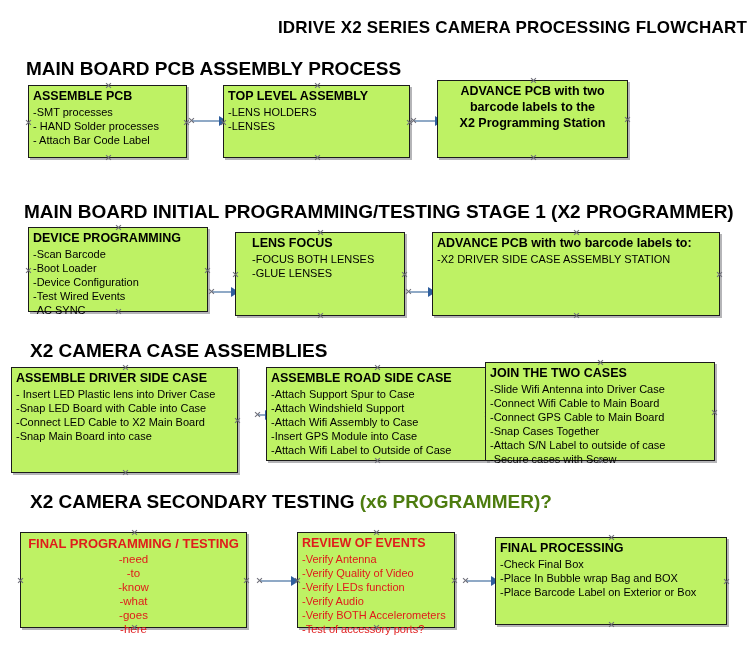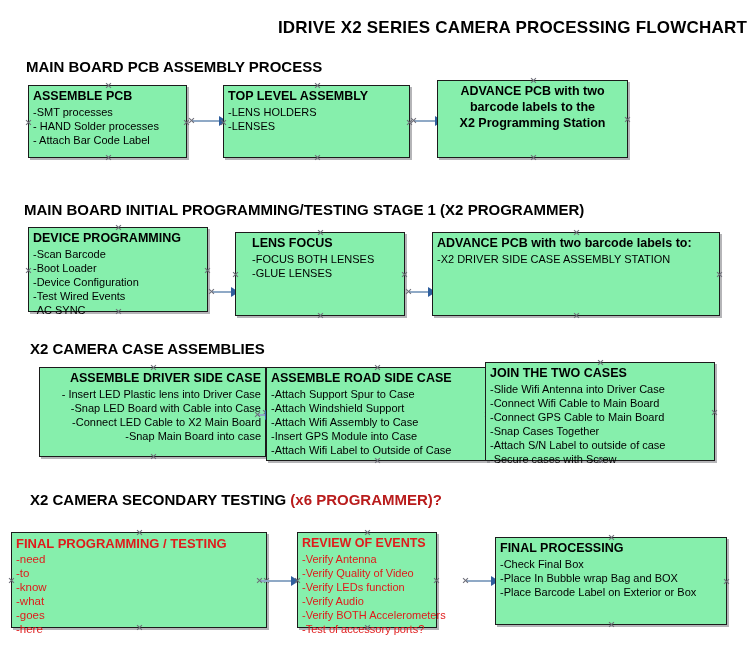--- a/index.html
+++ b/index.html
@@ -16,29 +16,29 @@
   .doc-title{
     position:absolute;
     left:0;right:0;top:18px;
     text-align:right;
     font-size:17px;
     font-weight:bold;
     letter-spacing:.2px;
   }
   .section-title{
     position:absolute;
-    font-size:15px;
+    font-size:19px;
     font-weight:bold;
     white-space:nowrap;
   }
-  .section-title .accent{color:#b91c1c;}
+  .section-title .accent{color:#4d7c0f;}
 
   .node{
     position:absolute;
-    background:#86efac;
+    background:#bef264;
     border:1px solid #1b1b1b;
     box-sizing:border-box;
     box-shadow:2px 2px 0 rgba(120,120,125,.55);
     padding:3px 4px 2px 4px;
     overflow:visible;
   }
   .node .hdr{
     font-size:12.5px;
     font-weight:bold;
     line-height:15px;
@@ -182,21 +182,21 @@
     <div class="line">-X2 DRIVER  SIDE  CASE  ASSEMBLY STATION</div>
     <span class="handle h-t"></span>
     <span class="handle h-b"></span>
     <span class="handle h-r"></span>
   </div>
 
   <div class="section-title" style="left:30px;top:340px;">
     <span>X2 CAMERA CASE ASSEMBLIES</span>
   </div>
 
-  <div class="node" style="left:39px;top:367px;width:227px;height:90px;text-align:right;">
+  <div class="node" style="left:11px;top:367px;width:227px;height:106px;">
     <div class="hdr">ASSEMBLE DRIVER SIDE CASE</div>
     <div class="line">- Insert LED Plastic lens into Driver Case</div>
     <div class="line">-Snap LED Board with Cable into Case</div>
     <div class="line">-Connect LED Cable to X2 Main Board</div>
     <div class="line">-Snap Main Board into case</div>
     <span class="handle h-t"></span>
     <span class="handle h-b"></span>
     <span class="handle h-r"></span>
   </div>
 
@@ -227,40 +227,40 @@
     <div class="line">-Secure cases with Screw</div>
     <span class="handle h-t"></span>
     <span class="handle h-b"></span>
     <span class="handle h-r"></span>
   </div>
 
   <div class="section-title" style="left:30px;top:491px;">
     <span>X2 CAMERA SECONDARY TESTING </span><span class="accent">(x6 PROGRAMMER)?</span>
   </div>
 
-  <div class="node red big" style="left:11px;top:532px;width:256px;height:96px;">
+  <div class="node red big" style="left:20px;top:532px;width:227px;height:96px;text-align:center;">
     <div class="hdr">FINAL PROGRAMMING / TESTING</div>
     <div class="line">-need</div>
     <div class="line">-to</div>
     <div class="line">-know</div>
     <div class="line">-what</div>
     <div class="line">-goes</div>
     <div class="line">-here</div>
     <span class="handle h-t"></span>
     <span class="handle h-b"></span>
     <span class="handle h-l"></span>
     <span class="handle h-r"></span>
   </div>
 
   <div class="conn" style="left:260px;top:580px;width:32px;">
     <span class="tail"></span>
     <span class="head"></span>
   </div>
 
-  <div class="node red" style="left:297px;top:532px;width:140px;height:96px;">
+  <div class="node red" style="left:297px;top:532px;width:158px;height:96px;">
     <div class="hdr">REVIEW OF EVENTS</div>
     <div class="line">-Verify Antenna</div>
     <div class="line">-Verify Quality of Video</div>
     <div class="line">-Verify LEDs function</div>
     <div class="line">-Verify Audio</div>
     <div class="line">-Verify BOTH Accelerometers</div>
     <div class="line">-Test of accessory ports?</div>
     <span class="handle h-t"></span>
     <span class="handle h-b"></span>
     <span class="handle h-l"></span>

